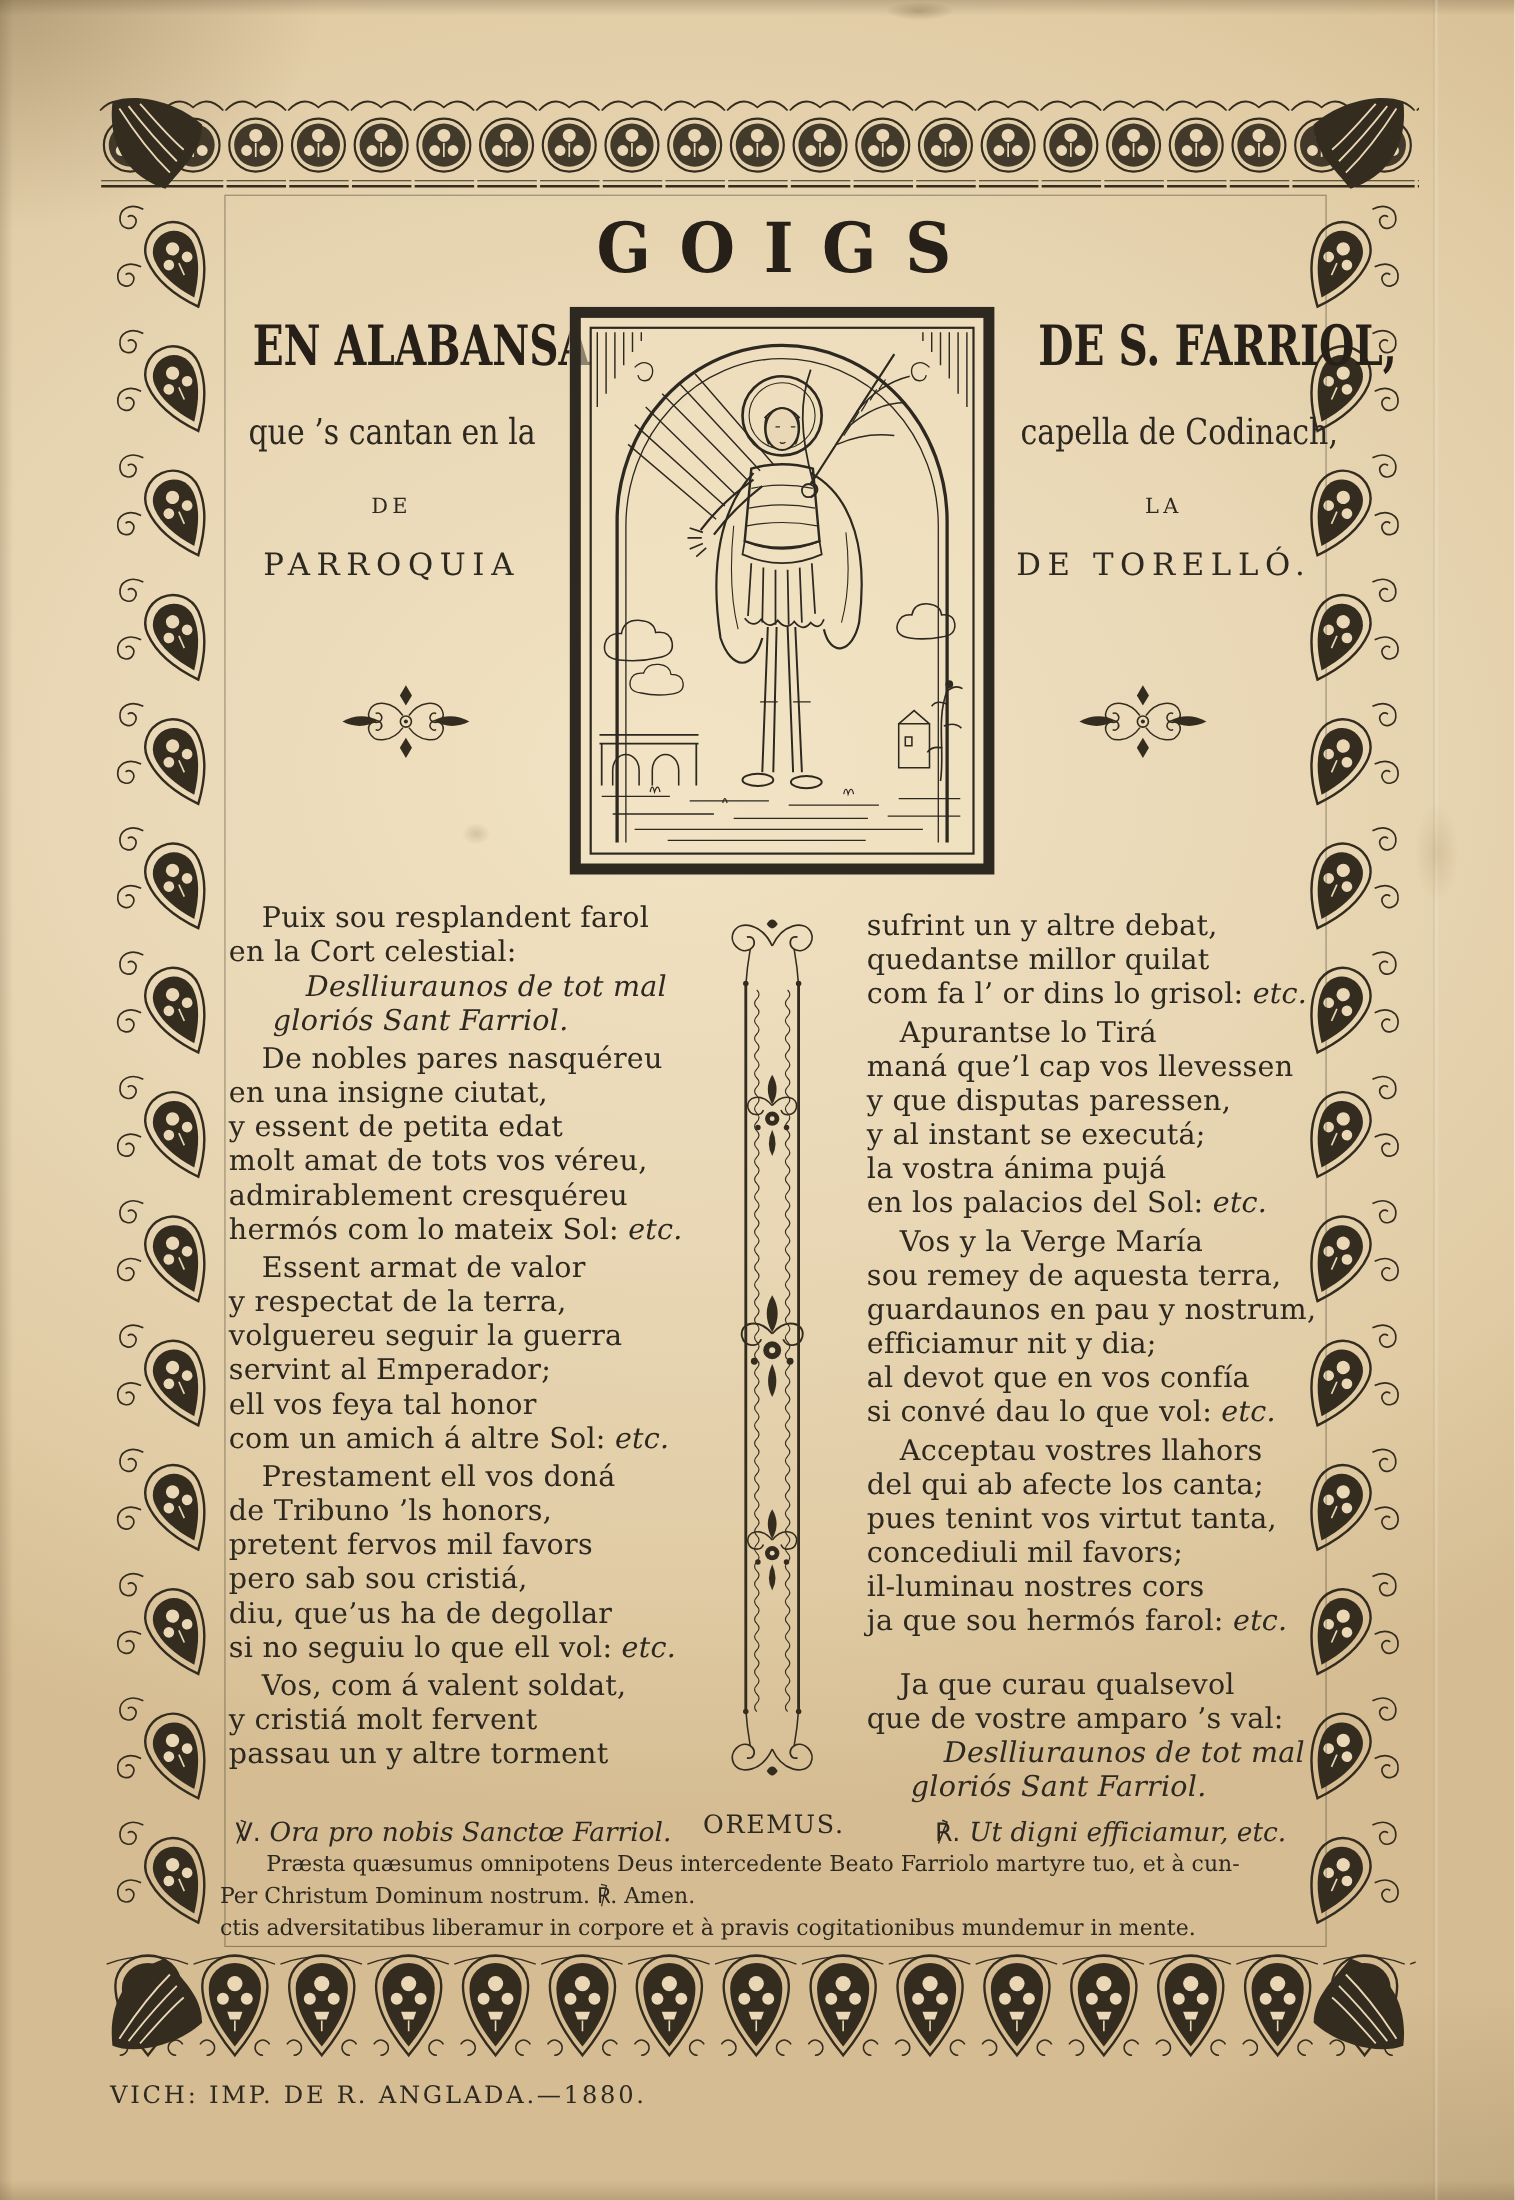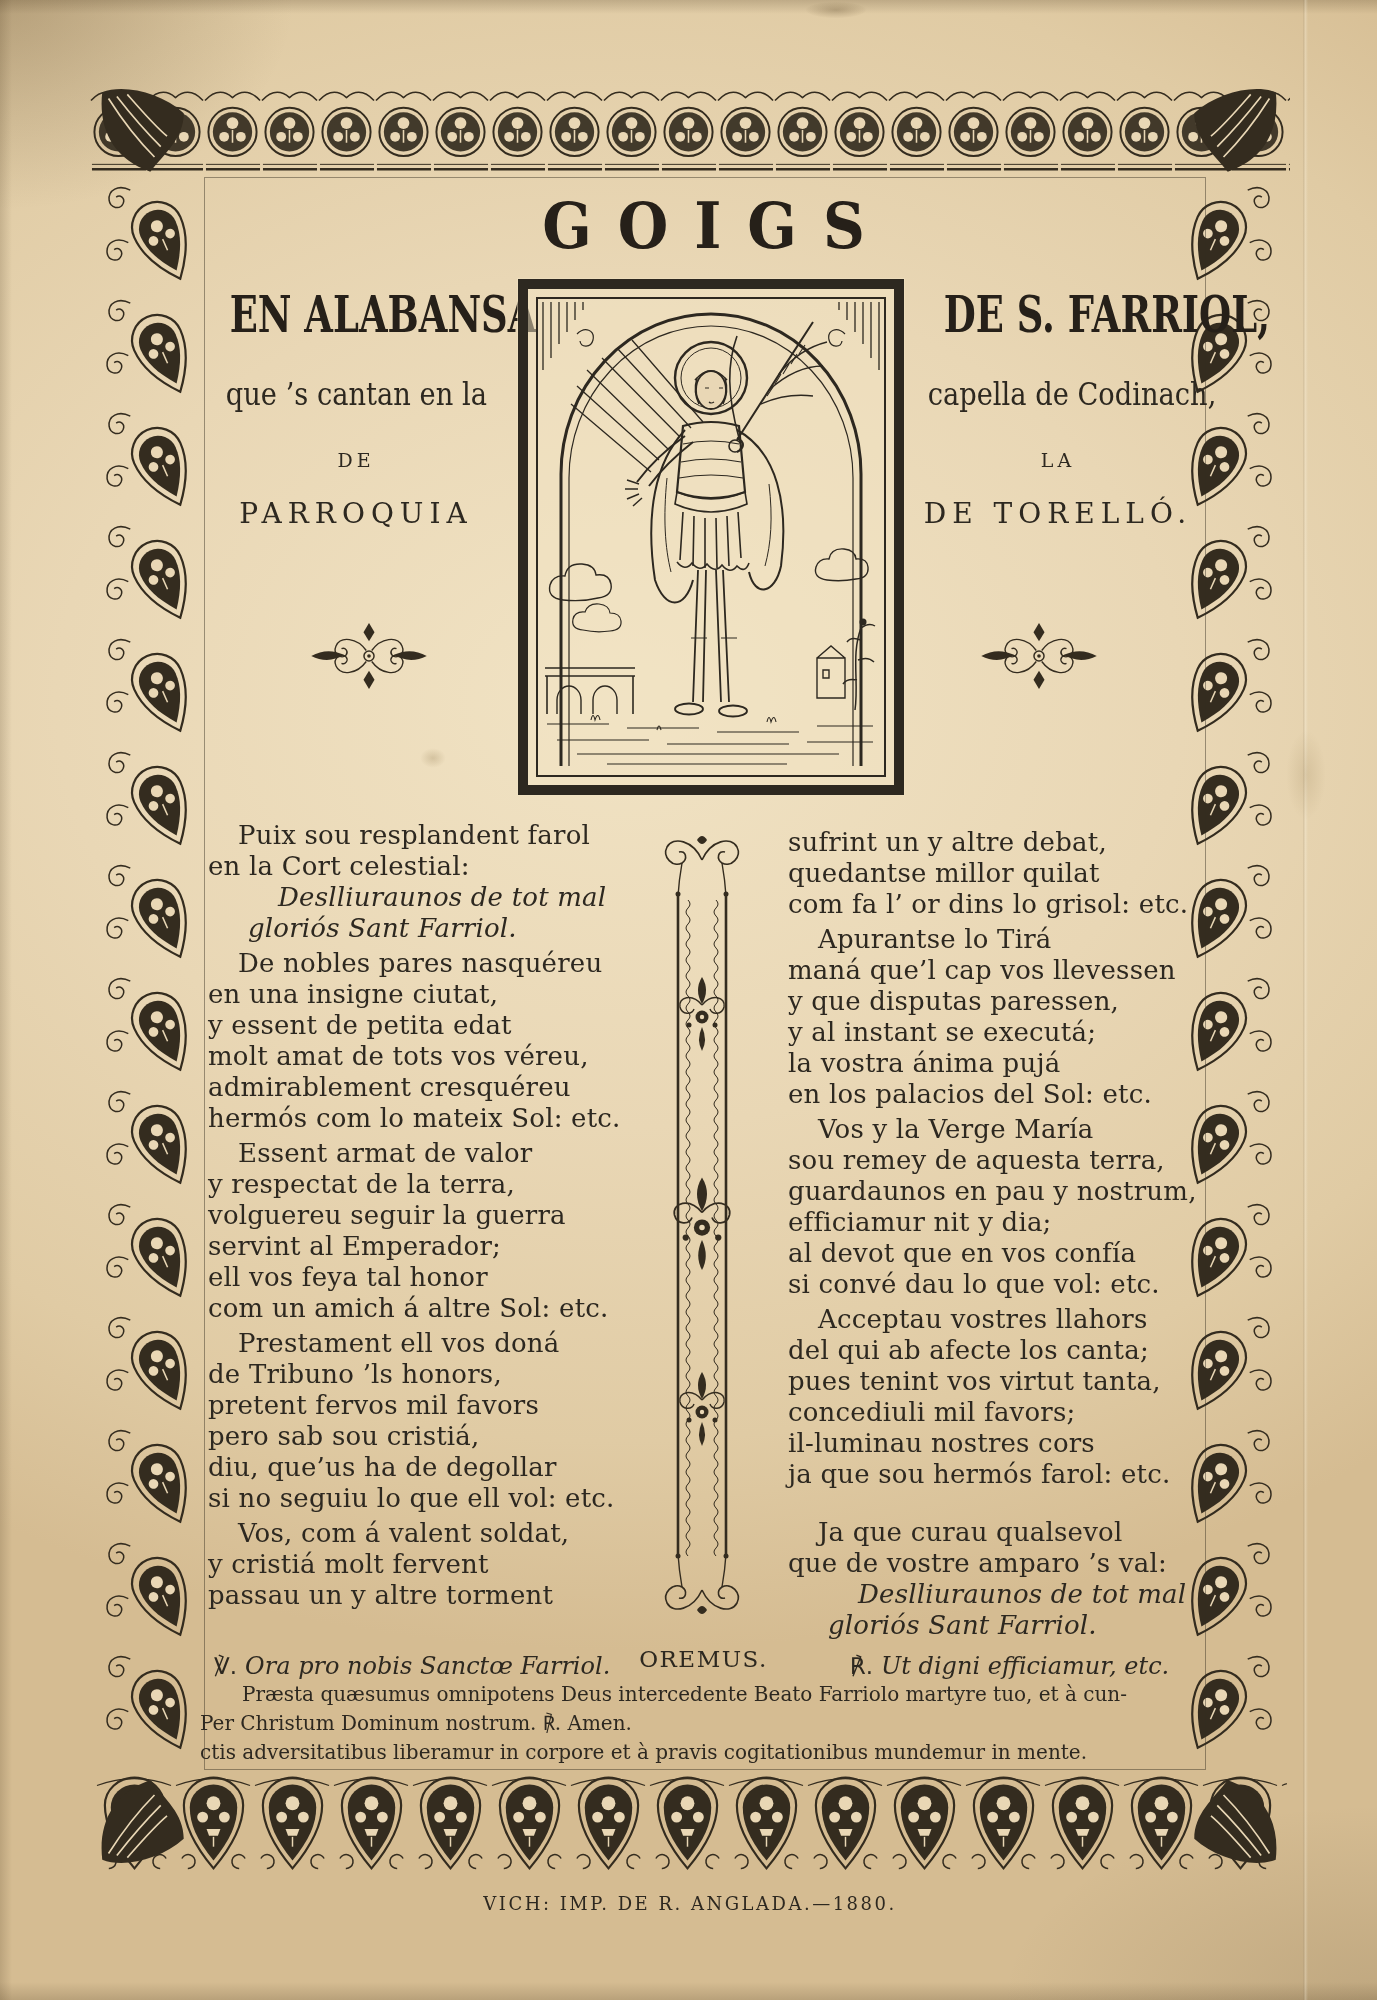--- a/index.html
+++ b/index.html
@@ -65,38 +65,38 @@
 
   
   .vcol{position:absolute;font-size:26px;line-height:31px;letter-spacing:.2px;}
   .vcol-left{left:208px;top:820px;width:450px;}
   .vcol-right{left:788px;top:827px;width:400px;}
   .stanza{margin:0 0 4px 0;}
   .stanza.gap{margin-top:27px;}
   .vline{white-space:nowrap;}
   .vline.ind{padding-left:30px;}
   .vline.it{font-style:italic;margin-left:40px;}
-  .etc{}
+  .etc{font-style:italic;}
 
   .divider{position:absolute;left:657px;top:830px;width:90px;height:790px;}
   .divider svg{width:100%;height:100%;display:block;}
 
   
   .vr-row{position:absolute;left:202px;top:1612px;width:1003px;height:34px;font-size:24px;margin-top:40px;}
   .versicle{position:absolute;left:12px;white-space:nowrap;}
   .response{position:absolute;left:648px;white-space:nowrap;}
   .vsym{font-family:"DejaVu Sans","DejaVu Serif",sans-serif;font-style:normal;font-size:23px;}
   .vtxt{font-style:italic;margin-left:8px;}
   .oremus{position:absolute;left:202px;top:1646px;width:1003px;text-align:center;
     font-size:23px;letter-spacing:1.5px;}
   .prayer{position:absolute;left:200px;top:1680px;width:985px;
     font-size:20px;line-height:29px;}
   .prayer .pline:first-child{text-indent:42px;}
-  .imprint{position:absolute;left:100px;top:1893px;width:1180px;text-align:center;
-    font-size:18px;letter-spacing:2.5px;}
+  .imprint{position:absolute;left:100px;top:1893px;width:1180px;text-align:left;
+    font-size:22px;letter-spacing:2.5px;}
 </style>
 </head>
 <body>
 
 <svg width="0" height="0" style="position:absolute" aria-hidden="true">
   <defs>
     <g id="medallion" stroke="#342c1f" fill="none">
       <path d="M1,20 Q15,5 29,17 Q43,5 57,20" stroke-width="1.6"></path>
       <circle cx="29" cy="52" r="24.5" stroke-width="2"></circle>
       <circle cx="29" cy="52" r="20" fill="#342c1f" stroke="none" opacity="0.92"></circle>

